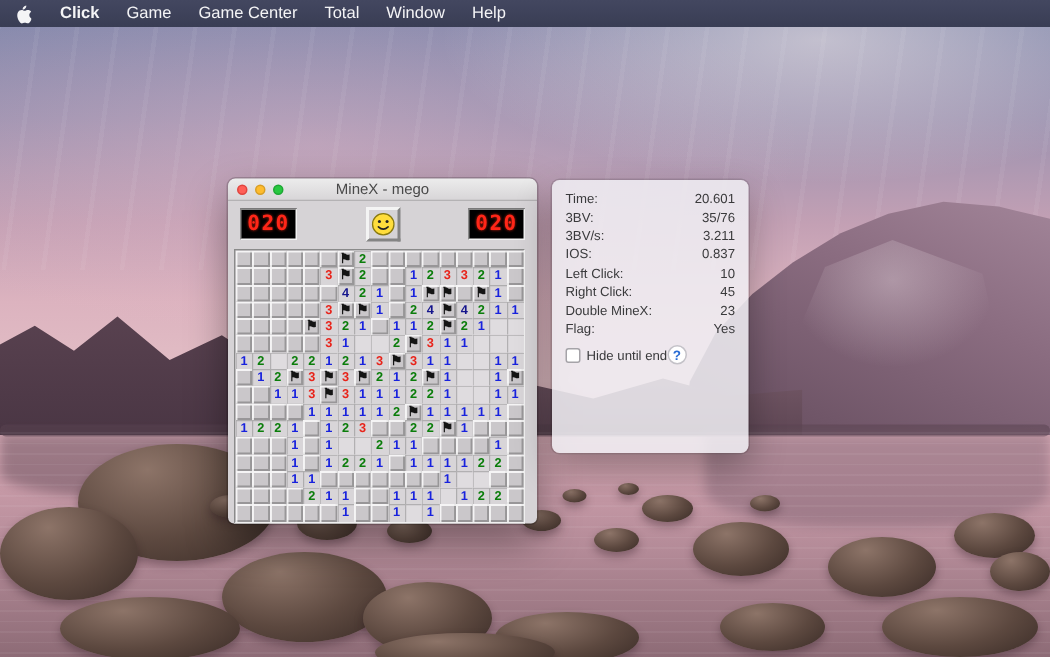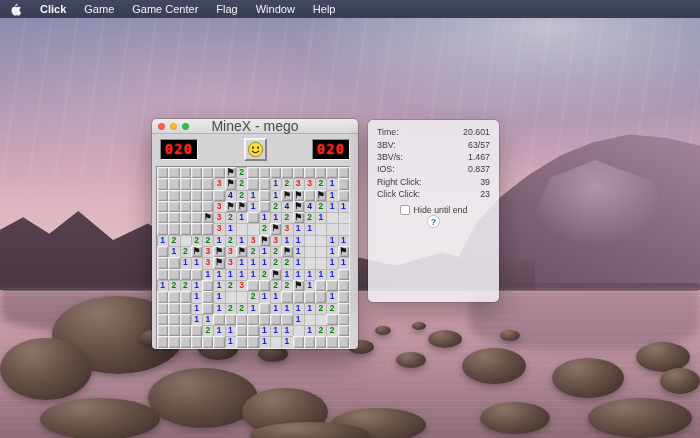--- a/index.html
+++ b/index.html
@@ -48,21 +48,21 @@
   .gwin { position:absolute; left:152px; top:119px; width:206px; height:230px; z-index:20;
     background:#d6d3d6; border-radius:5px 5px 4px 4px; box-shadow:0 12px 28px rgba(0,0,0,.38), 0 0 0 1px rgba(0,0,0,.18); }
   .titlebar { position:relative; height:15px; border-radius:5px 5px 0 0;
     background:linear-gradient(180deg,#ececec,#d8d6d8); border-bottom:1px solid #b4b2b4;
     display:flex; align-items:center; }
   .tl { width:7px; height:7px; border-radius:50%; margin-left:5px; }
   .tl-red { background:#ff5f57; border:.5px solid #e0443e; margin-left:6px; }
   .tl-yellow { background:#febc2e; border:.5px solid #d89e24; }
   .tl-green { background:#28c840; border:.5px solid #1da733; }
   .tl-gray { background:#c8c5c8; border:.5px solid #aaa7aa; }
-  .ttext { position:absolute; left:0; right:0; text-align:center; font-size:14px; color:#4a4a4a; }
+  .ttext { position:absolute; left:0; right:0; text-align:center; font-size:10px; color:#4a4a4a; }
   .gpanel { position:relative; height:31px; display:flex; align-items:center; justify-content:space-between; padding:0 8px; }
   .led { width:38px; height:21px; background:#000; border:1px solid; border-color:#8a8a8a #f2f2f2 #f2f2f2 #8a8a8a;
     color:#ff2618; font-family:"DejaVu Sans Mono", monospace; font-weight:bold; font-size:14px; line-height:19px;
     text-align:center; letter-spacing:1px; text-shadow:0 0 2px rgba(255,40,20,.8); }
   .smiley-btn { width:23px; height:23px; background:#d6d3d6; border:2px solid; border-color:#f4f4f4 #848484 #848484 #f4f4f4;
     display:flex; align-items:center; justify-content:center; }
   .board { position:absolute; left:4px; top:47px; display:grid; border:1.5px solid; border-color:#8a8a8a #f0f0f0 #f0f0f0 #8a8a8a; }
   .cell { width:11.3px; height:11.3px; font-size:8.5px; font-weight:bold; text-align:center; line-height:11.5px;
     font-family:"Liberation Sans", sans-serif; }
   .cell.u { background:#cac7ca; box-shadow:inset 1.3px 1.3px 0 rgba(255,255,255,.8), inset -1.3px -1.3px 0 rgba(125,125,125,.65); }
@@ -70,21 +70,21 @@
   .cell.o0 { background:#dfdcdf; }
   .cell.f { font-size:9px; line-height:11px; color:#141414; }
 
   
   .swin { position:absolute; left:368px; top:120px; width:131px; height:182px; z-index:20;
     background:rgba(240,239,243,.86); border-radius:5px; box-shadow:0 10px 24px rgba(0,0,0,.3), 0 0 0 1px rgba(0,0,0,.12); }
   .swin .titlebar { background:linear-gradient(180deg,rgba(238,237,240,.8),rgba(222,221,226,.8)); border-bottom:1px solid rgba(150,150,155,.5); height:14px; border-radius:5px 5px 0 0;}
   .swin .ttext { font-size:9px; color:#8a8a8e; }
   .srows { padding:6px 9px 0 9px; }
   .srow { display:flex; justify-content:space-between; font-size:8.8px; color:#3a3a3c; height:12.4px; align-items:center; }
-  .sfoot { display:flex; align-items:center; justify-content:flex-start; padding:5px 9px 0 9px;flex-direction:column; }
+  .sfoot { display:flex; align-items:center; justify-content:flex-start; padding:5px 9px 0 9px; }
   .cbwrap { display:flex; align-items:center; gap:4px; font-size:8.8px; color:#3a3a3c; }
   .cbox { width:10px; height:10px; background:#fff; border:1px solid #a5a3a8; border-radius:2px; }
   .helpbtn { width:13px; height:13px; border-radius:50%; background:#fff; border:1px solid #c4c2c8;
     color:#2a6cd4; font-size:9px; font-weight:bold; text-align:center; line-height:12px; }
 
   
   .wm { position:absolute; left:562px; top:372px; z-index:10; color:rgba(255,255,255,.55); }
   .wm-line1 { font-size:19px; font-weight:bold; font-style:italic; letter-spacing:.5px;
     text-shadow:0 1px 2px rgba(80,40,50,.35); white-space:nowrap; }
   .wm-suffix { font-size:8px; font-style:normal; letter-spacing:0; vertical-align:2px; color:rgba(255,255,255,.45); }
@@ -131,21 +131,21 @@
       <div class="rock" style="left: 500px; top: 330px; width: 20px; height: 11px;"></div>
     </div>
 
   <div class="menubar">
     <span class="apple">
       <svg width="11" height="13" viewBox="0 0 17 20" fill="#f4f4f6">
         <path d="M11.6,1 c-1,.1-2.1.7-2.8,1.5-.6.7-1.1,1.7-.9,2.7 1.1.1 2.2-.5 2.8-1.3.7-.8 1.1-1.8.9-2.9z"></path>
         <path d="M14.7,10.9c0-2.3 1.9-3.4 2-3.5-1.1-1.6-2.8-1.8-3.3-1.8-1.4-.1-2.8.8-3.5.8-.7,0-1.8-.8-3-.8-1.5,0-3,.9-3.8,2.3-1.6,2.8-.4,6.9 1.2,9.2.8,1.1 1.7,2.4 2.9,2.3 1.1,0 1.6-.7 3-.7 1.4,0 1.8.7 3 .7 1.2,0 2-1.1 2.8-2.2.9-1.3 1.2-2.5 1.2-2.6 0,0-2.4-.9-2.5-3.7z"></path>
       </svg>
     </span>
-    <span id="menu-items"><span class="mitem bold">Click</span><span class="mitem">Game</span><span class="mitem">Game Center</span><span class="mitem">Flag</span><span class="mitem">Window</span><span class="mitem">Help</span></span>
+    <span id="menu-items"><span class="mitem bold">Click</span><span class="mitem">Game</span><span class="mitem">Game Center</span><span class="mitem">Total</span><span class="mitem">Window</span><span class="mitem">Help</span></span>
   </div>
 
   <div class="gwin">
     <div class="titlebar">
       <span class="tl tl-red"></span>
       <span class="tl tl-yellow"></span>
       <span class="tl tl-green"></span>
       <span class="ttext">MineX - mego</span>
     </div>
     <div class="gpanel">
@@ -437,37 +437,45 @@
   </div>
 
   <div class="swin">
     <div class="srows" id="stat-rows">
         <div class="srow">
           <span>Time:</span>
           <span>20.601</span>
         </div>
         <div class="srow">
           <span>3BV:</span>
-          <span>63/57</span>
+          <span>35/76</span>
         </div>
         <div class="srow">
           <span>3BV/s:</span>
-          <span>1.467</span>
+          <span>3.211</span>
         </div>
         <div class="srow">
           <span>IOS:</span>
           <span>0.837</span>
         </div>
         <div class="srow">
+          <span>Left Click:</span>
+          <span>10</span>
+        </div>
+        <div class="srow">
           <span>Right Click:</span>
-          <span>39</span>
-        </div>
-        <div class="srow">
-          <span>Click Click:</span>
+          <span>45</span>
+        </div>
+        <div class="srow">
+          <span>Double MineX:</span>
           <span>23</span>
+        </div>
+        <div class="srow">
+          <span>Flag:</span>
+          <span>Yes</span>
         </div>
       </div>
     <div class="sfoot">
       <span class="cbwrap">
         <span class="cbox"></span>
         <span>Hide until end</span>
       </span>
       <span class="helpbtn">?</span>
     </div>
   </div>

